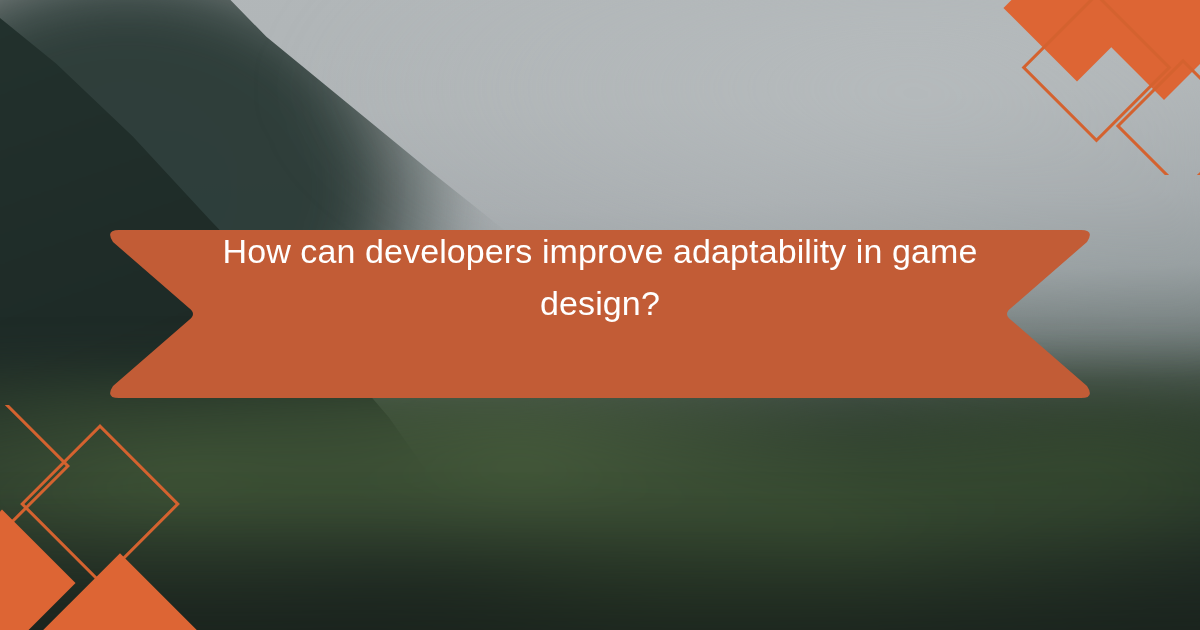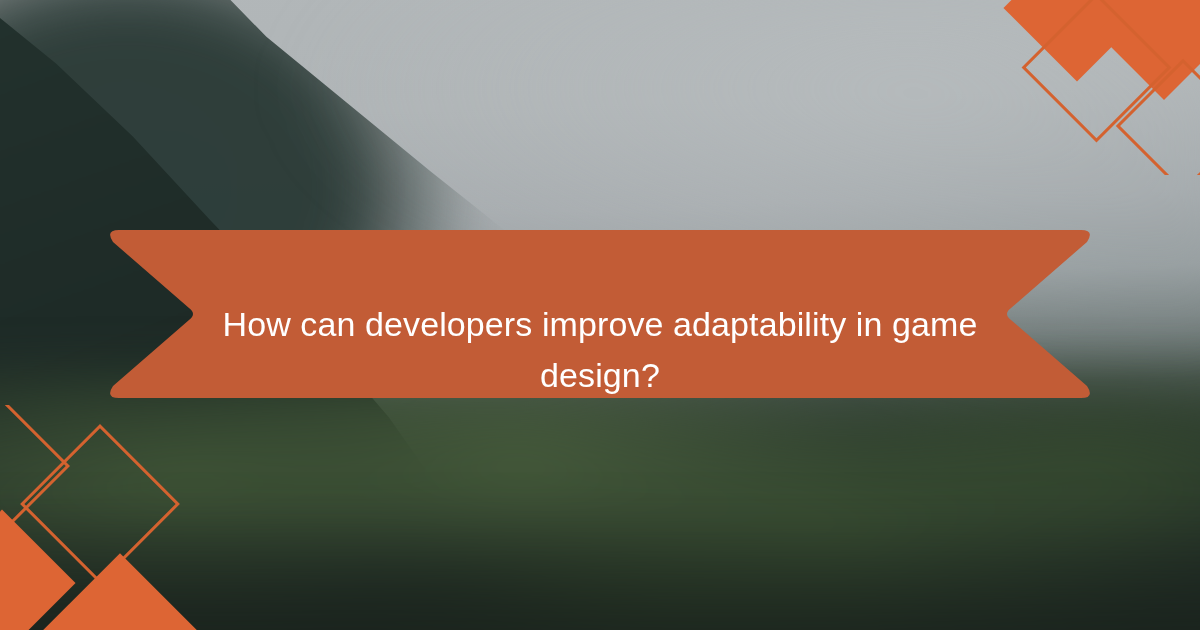--- a/index.html
+++ b/index.html
@@ -96,21 +96,21 @@
     left:105px; top:226px;
     width:990px; height:176px;
   }
   .banner-svg { display:block; width:100%; height:100%; }
 
   .banner-text {
     position:absolute;
     left:0; top:0;
     width:990px; height:176px;
     display:flex;
-    align-items:flex-end;
+    align-items:flex-start;
     justify-content:center;
     padding:0 104px;
   }
   .banner-text h1 {
     font-family:"Liberation Sans", sans-serif;
     font-size:34px;
     font-weight:400;
     line-height:1.52;
     color:#ffffff;
     text-align:center;

